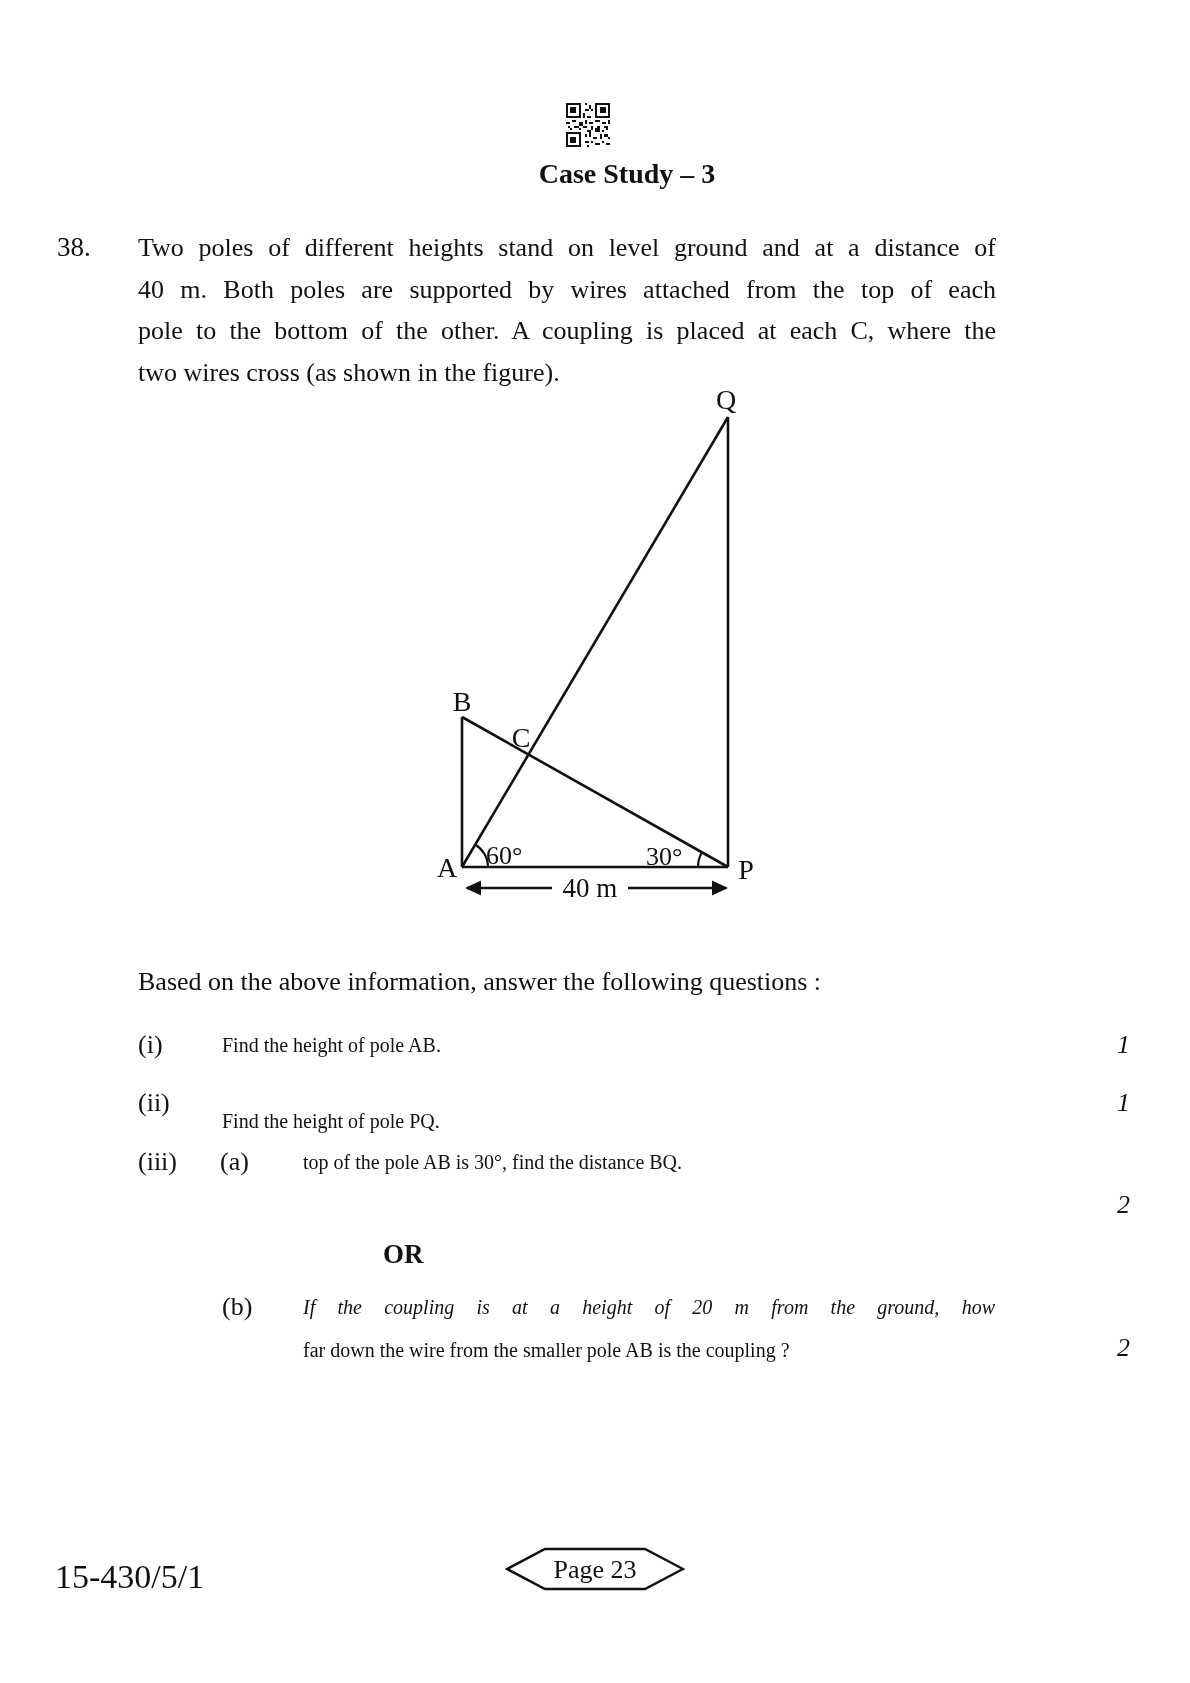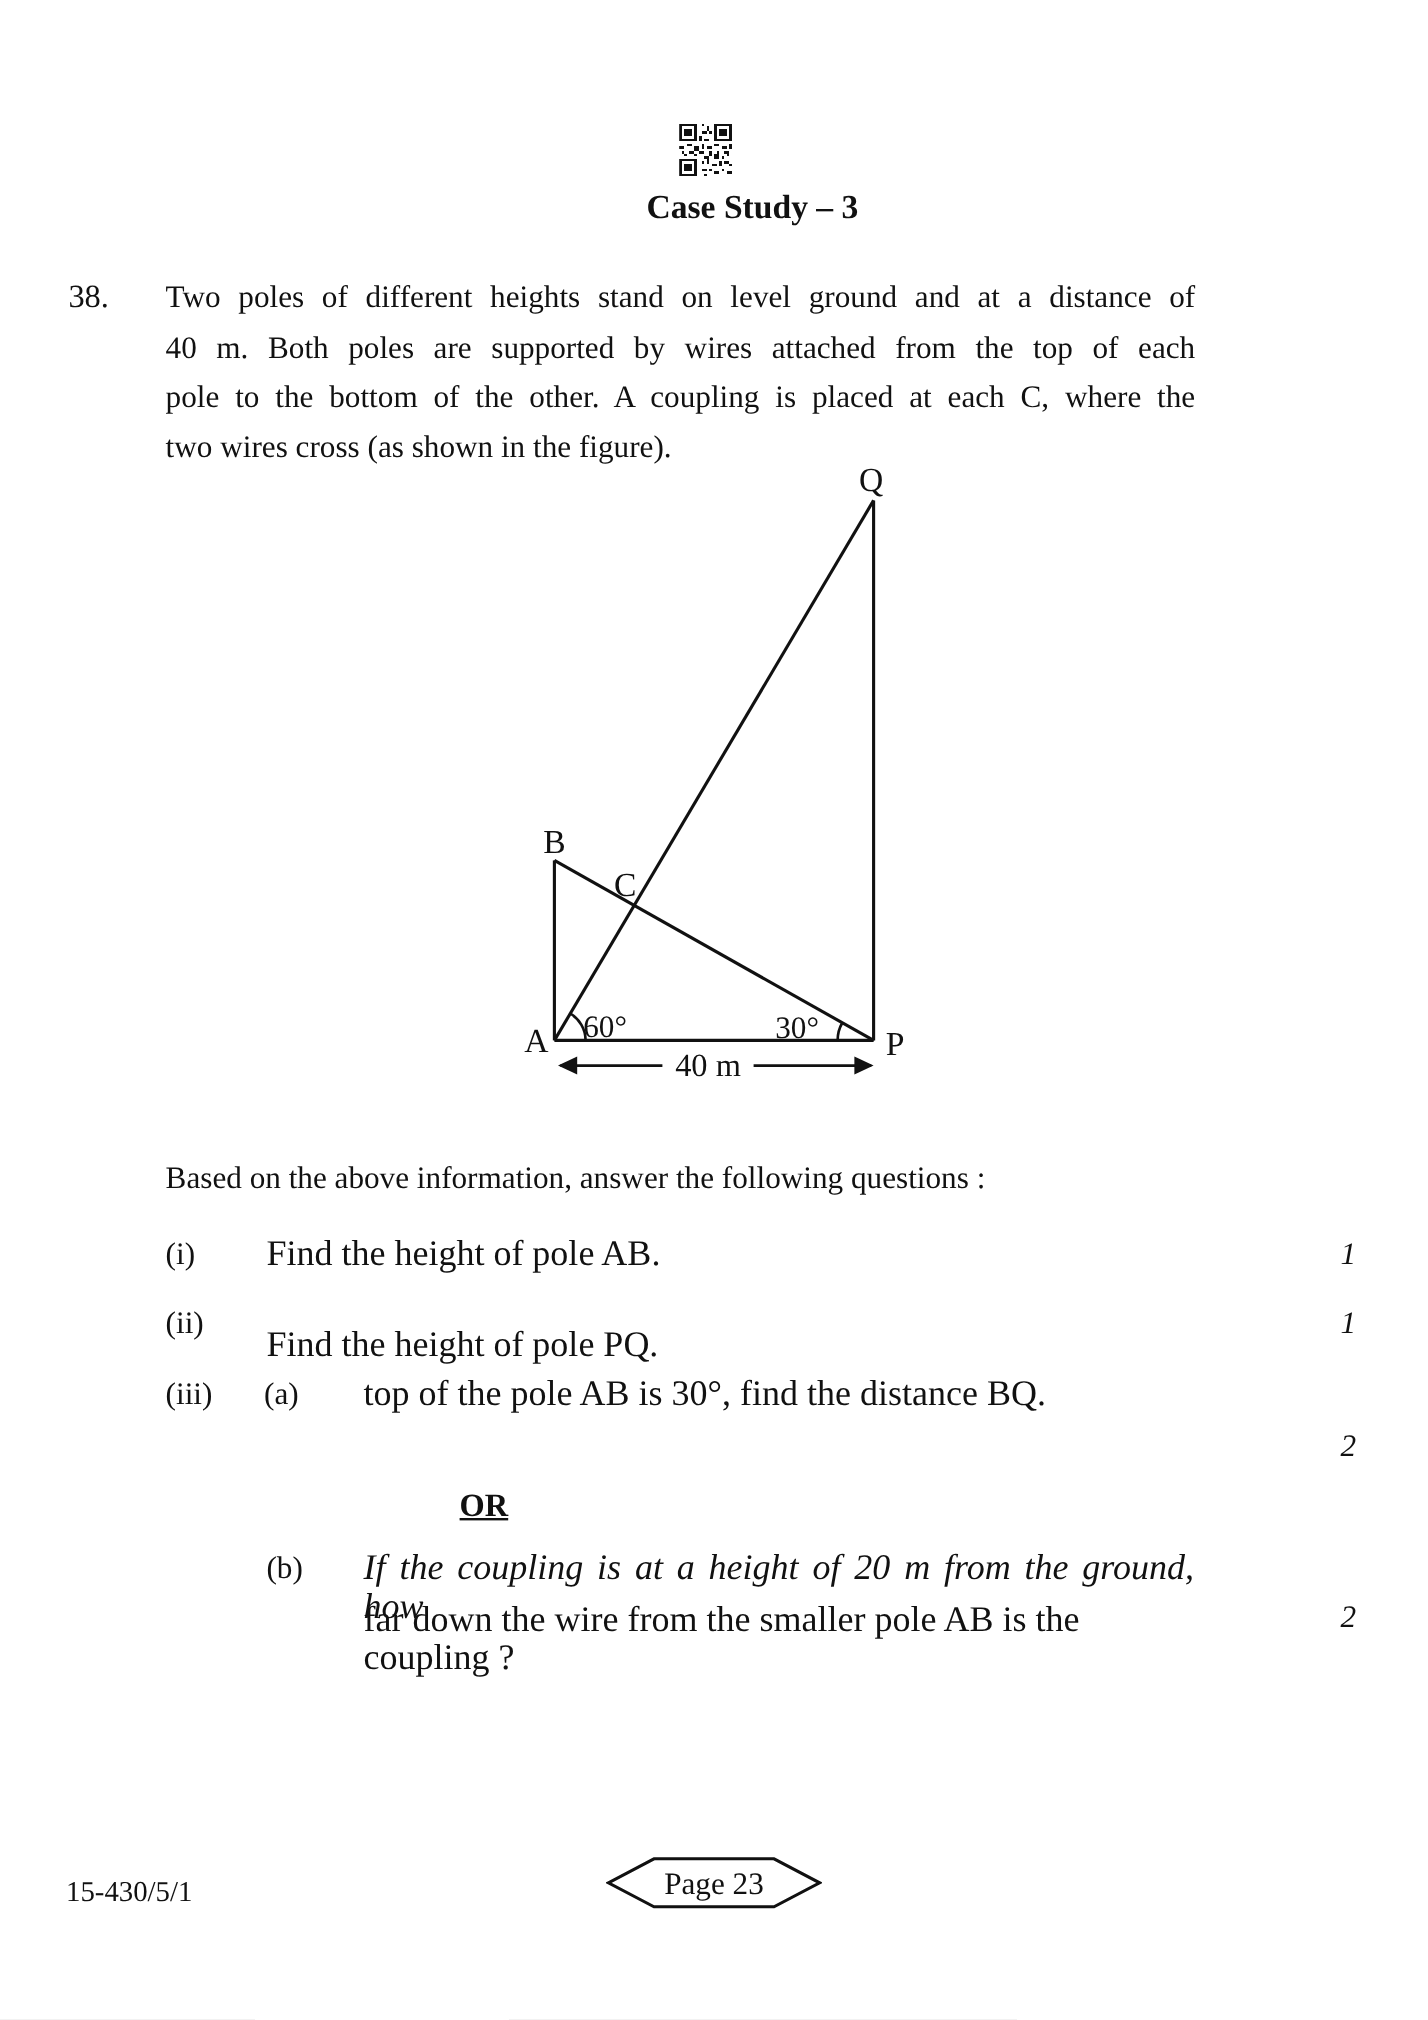--- a/index.html
+++ b/index.html
@@ -16,25 +16,25 @@
   .title{
     left:0;top:158px;width:1190px;
     text-align:center;font-weight:bold;font-size:28px;line-height:32px;padding-left:32px;
   }
   .qnum{left:57px;top:227px;font-weight:normal;font-size:27px;line-height:41px;}
   .qtext{left:138px;top:227px;width:858px;font-size:26px;}
   .qtext .jline{text-align:justify;text-align-last:justify;line-height:41.5px;height:41.5px;}
   .qtext .nline{text-align:left;line-height:41.5px;height:41.5px;}
   .intro{left:138px;top:966px;font-size:26px;line-height:32px;}
   .plabel{font-size:26px;line-height:32px;}
-  .ptext{font-size:30px;line-height:32px;}
+  .ptext{font-size:20px;line-height:32px;}
   .jpara{text-align:justify;text-align-last:justify;}
   .mark{font-size:26px;line-height:32px;font-style:italic;width:40px;text-align:right;}
   .or{font-weight:bold;font-size:27px;line-height:32px;}
-  .footer-code{left:55px;top:1562px;font-size:24px;line-height:30px;}
+  .footer-code{left:55px;top:1562px;font-size:34px;line-height:30px;}
   svg text{font-family:"Liberation Serif","DejaVu Serif",serif;fill:#111;}
 </style>
 </head>
 <body>
 
 <div class="page">
 
   <svg class="abs" style="left:566px;top:101px;" width="44" height="48" viewBox="0 0 21 21" shape-rendering="crispEdges">
     <rect x="0" y="0" width="21" height="21" fill="#fff"></rect>
     <g fill="#111">
@@ -138,21 +138,21 @@
   <div class="abs ptext" style="left:222px;top:1087px;margin-top:18px;">Find the height of pole PQ.</div>
   <div class="abs mark" style="left:1090px;top:1087px;">1</div>
 
   <div class="abs plabel" style="left:138px;top:1146px;">(iii)</div>
   <div class="abs plabel" style="left:220px;top:1146px;">(a)</div>
   <div class="abs ptext" style="left:303px;top:1146px;width:692px;">
     <div>top of the pole AB is 30°, find the distance BQ.</div>
   </div>
   <div class="abs mark" style="left:1090px;top:1189px;">2</div>
 
-  <div class="abs or" style="left:383px;top:1238px;text-decoration:underline;">OR</div>
+  <div class="abs or" style="left:383px;top:1238px;">OR</div>
 
   <div class="abs plabel" style="left:222px;top:1291px;">(b)</div>
   <div class="abs ptext" style="left:303px;top:1291px;width:692px;">
     <div class="jpara" style="height:43px;font-style:italic;">If the coupling is at a height of 20 m from the ground, how</div>
     <div>far down the wire from the smaller pole AB is the coupling ?</div>
   </div>
   <div class="abs mark" style="left:1090px;top:1332px;">2</div>
 
   <div class="abs footer-code">15-430/5/1</div>
   <svg class="abs" style="left:505px;top:1546px;" width="180" height="46" viewBox="0 0 180 46">

